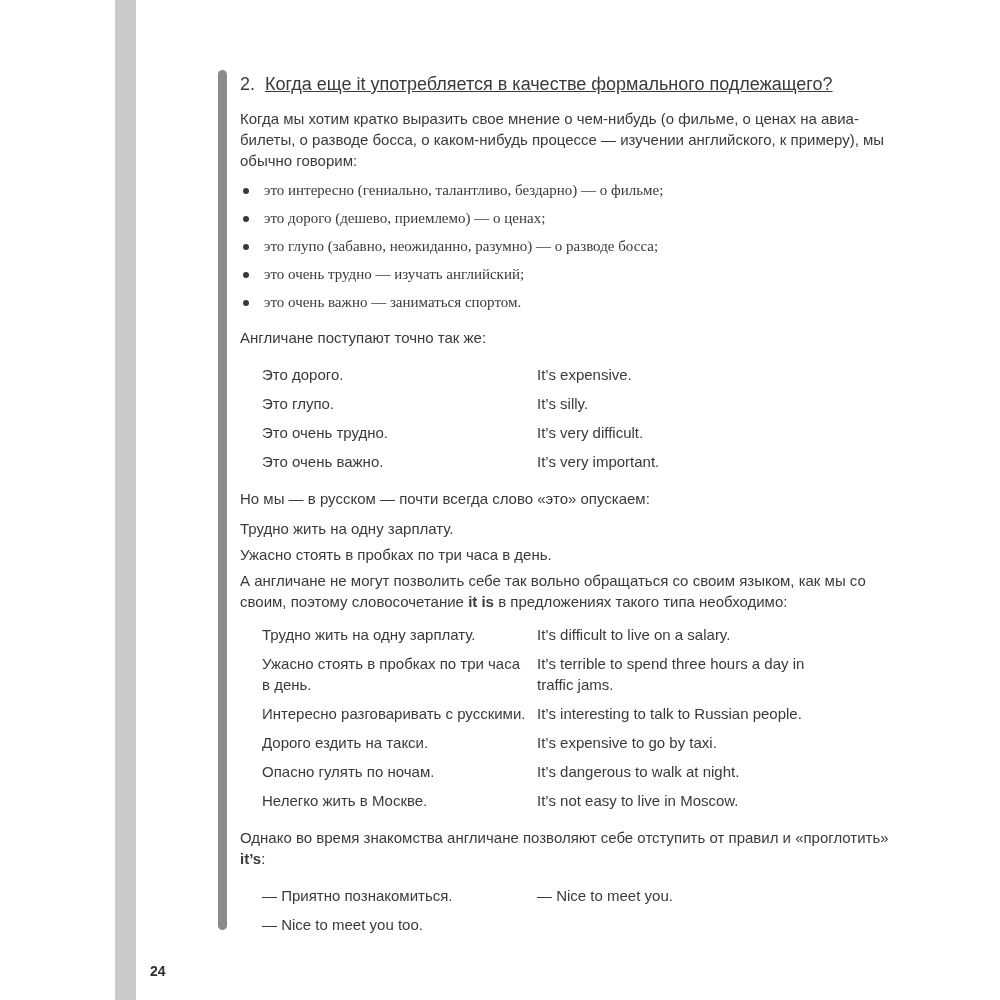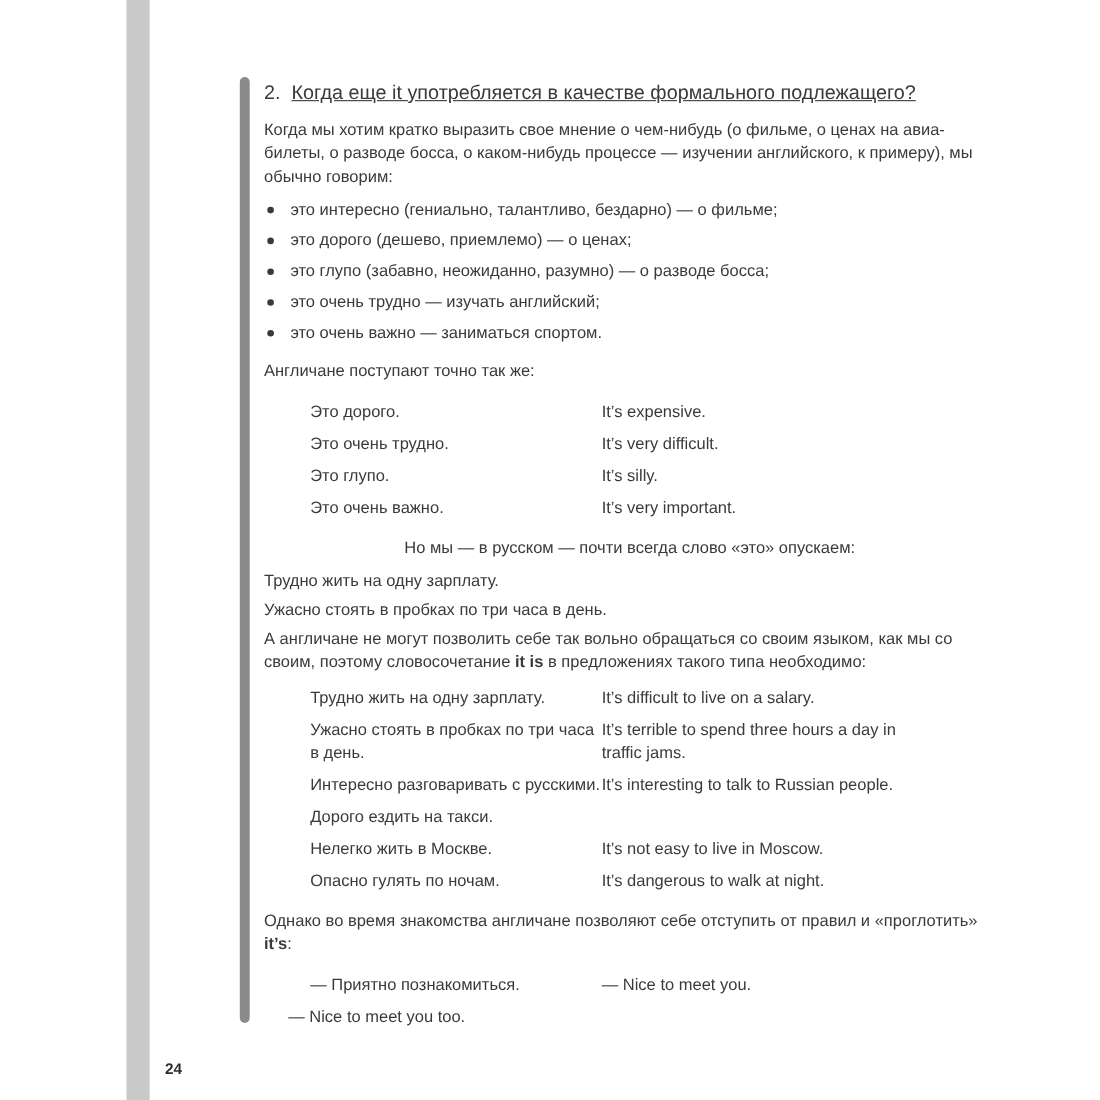--- a/index.html
+++ b/index.html
@@ -56,20 +56,21 @@
   }
   .bullets {
     list-style: none;
     margin: 6px 0 0 0;
     padding: 0;
   }
   .bullets li {
     position: relative;
     padding-left: 24px;
     margin-bottom: 7px;
+    font-family: Liberation Serif, serif;
   }
   .bullets li .dot {
     position: absolute;
     left: 3px;
     top: 8px;
     width: 6px;
     height: 6px;
     border-radius: 50%;
     background: #3a3a3a;
   }
@@ -79,30 +80,29 @@
   .pair-table {
     margin: 0 0 0 22px;
   }
   .pair-row {
     display: flex;
     margin-bottom: 8px;
   }
   .pair-row .ru {
     width: 265px;
     flex: 0 0 265px;
-    margin-left: 20px;
+    padding-right: 10px;
   }
   .pair-row .en {
     width: 300px;
     flex: 0 0 300px;
   }
   .t1 .pair-row { margin-bottom: 8px; }
   .after-table {
     margin-top: 16px;
-    text-align: center;
   }
   .example-line {
     margin: 0 0 5px 0;
   }
   .necessity {
     margin: 0 0 12px 0;
   }
   .bold { font-weight: bold; }
   .exception {
     margin: 16px 0 16px 0;
@@ -139,28 +139,28 @@
   </ul>
 
   <p class="para lead">Англичане поступают точно так же:</p>
 
   <div class="pair-table t1">
     <div class="pair-row">
       <span class="ru">Это дорого.</span>
       <span class="en">It’s expensive.</span>
     </div>
     <div class="pair-row">
+      <span class="ru">Это глупо.</span>
+      <span class="en">It’s silly.</span>
+    </div>
+    <div class="pair-row">
       <span class="ru">Это очень трудно.</span>
       <span class="en">It’s very difficult.</span>
     </div>
     <div class="pair-row">
-      <span class="ru">Это глупо.</span>
-      <span class="en">It’s silly.</span>
-    </div>
-    <div class="pair-row">
       <span class="ru">Это очень важно.</span>
       <span class="en">It’s very important.</span>
     </div>
   </div>
 
   <p class="para after-table">Но мы — в русском — почти всегда слово «это» опускаем:</p>
 
   <p class="para example-line">Трудно жить на одну зарплату.</p>
   <p class="para example-line">Ужасно стоять в пробках по три часа в день.</p>
 
@@ -174,29 +174,30 @@
     <div class="pair-row">
       <span class="ru">Ужасно стоять в пробках по три часа в день.</span>
       <span class="en">It’s terrible to spend three hours a day in traffic jams.</span>
     </div>
     <div class="pair-row">
       <span class="ru">Интересно разговаривать с русскими.</span>
       <span class="en">It’s interesting to talk to Russian people.</span>
     </div>
     <div class="pair-row">
       <span class="ru">Дорого ездить на такси.</span>
+      <span class="en">It’s expensive to go by taxi.</span>
+    </div>
+    <div class="pair-row">
+      <span class="ru">Опасно гулять по ночам.</span>
+      <span class="en">It’s dangerous to walk at night.</span>
     </div>
     <div class="pair-row">
       <span class="ru">Нелегко жить в Москве.</span>
       <span class="en">It’s not easy to live in Moscow.</span>
     </div>
-    <div class="pair-row">
-      <span class="ru">Опасно гулять по ночам.</span>
-      <span class="en">It’s dangerous to walk at night.</span>
-    </div>
   </div>
 
   <p class="para exception"><span>Однако во время знакомства англичане позволяют себе отступить от правил и «проглотить» </span><span class="bold">it’s</span><span>:</span></p>
 
   <div class="pair-table t3">
     <div class="pair-row">
       <span class="ru">— Приятно познакомиться.</span>
       <span class="en">— Nice to meet you.</span>
     </div>
     <div class="pair-row">

